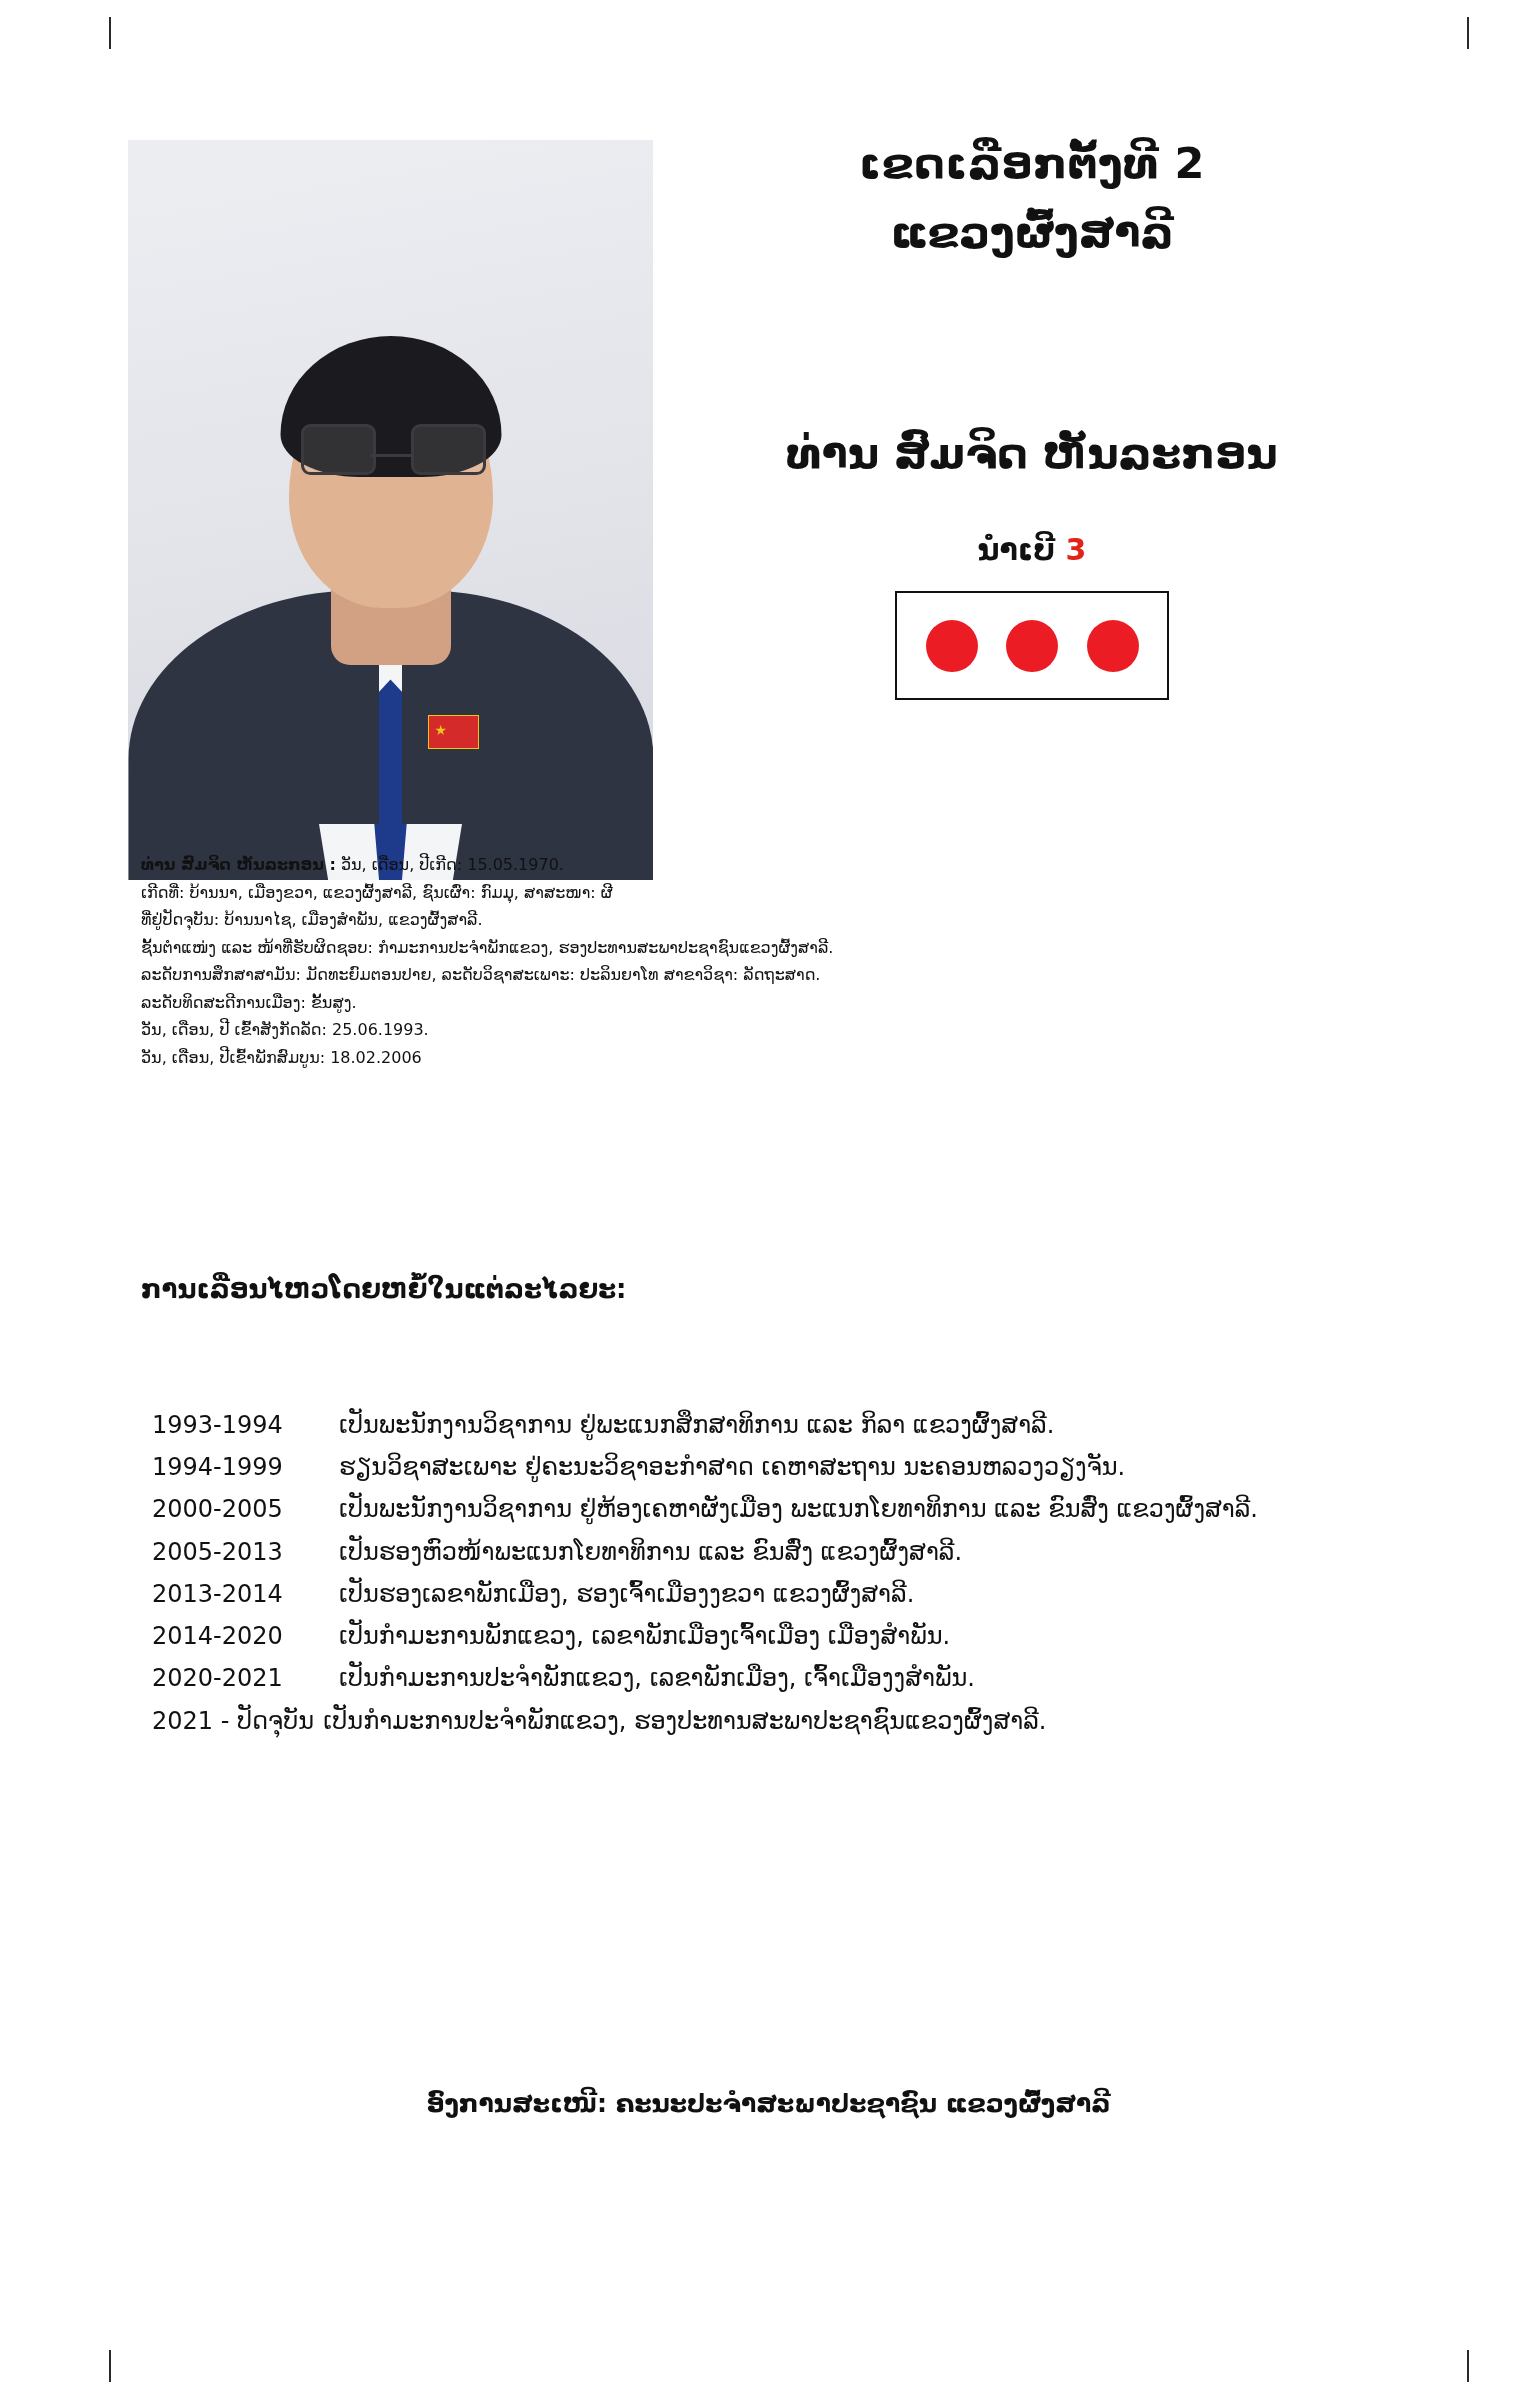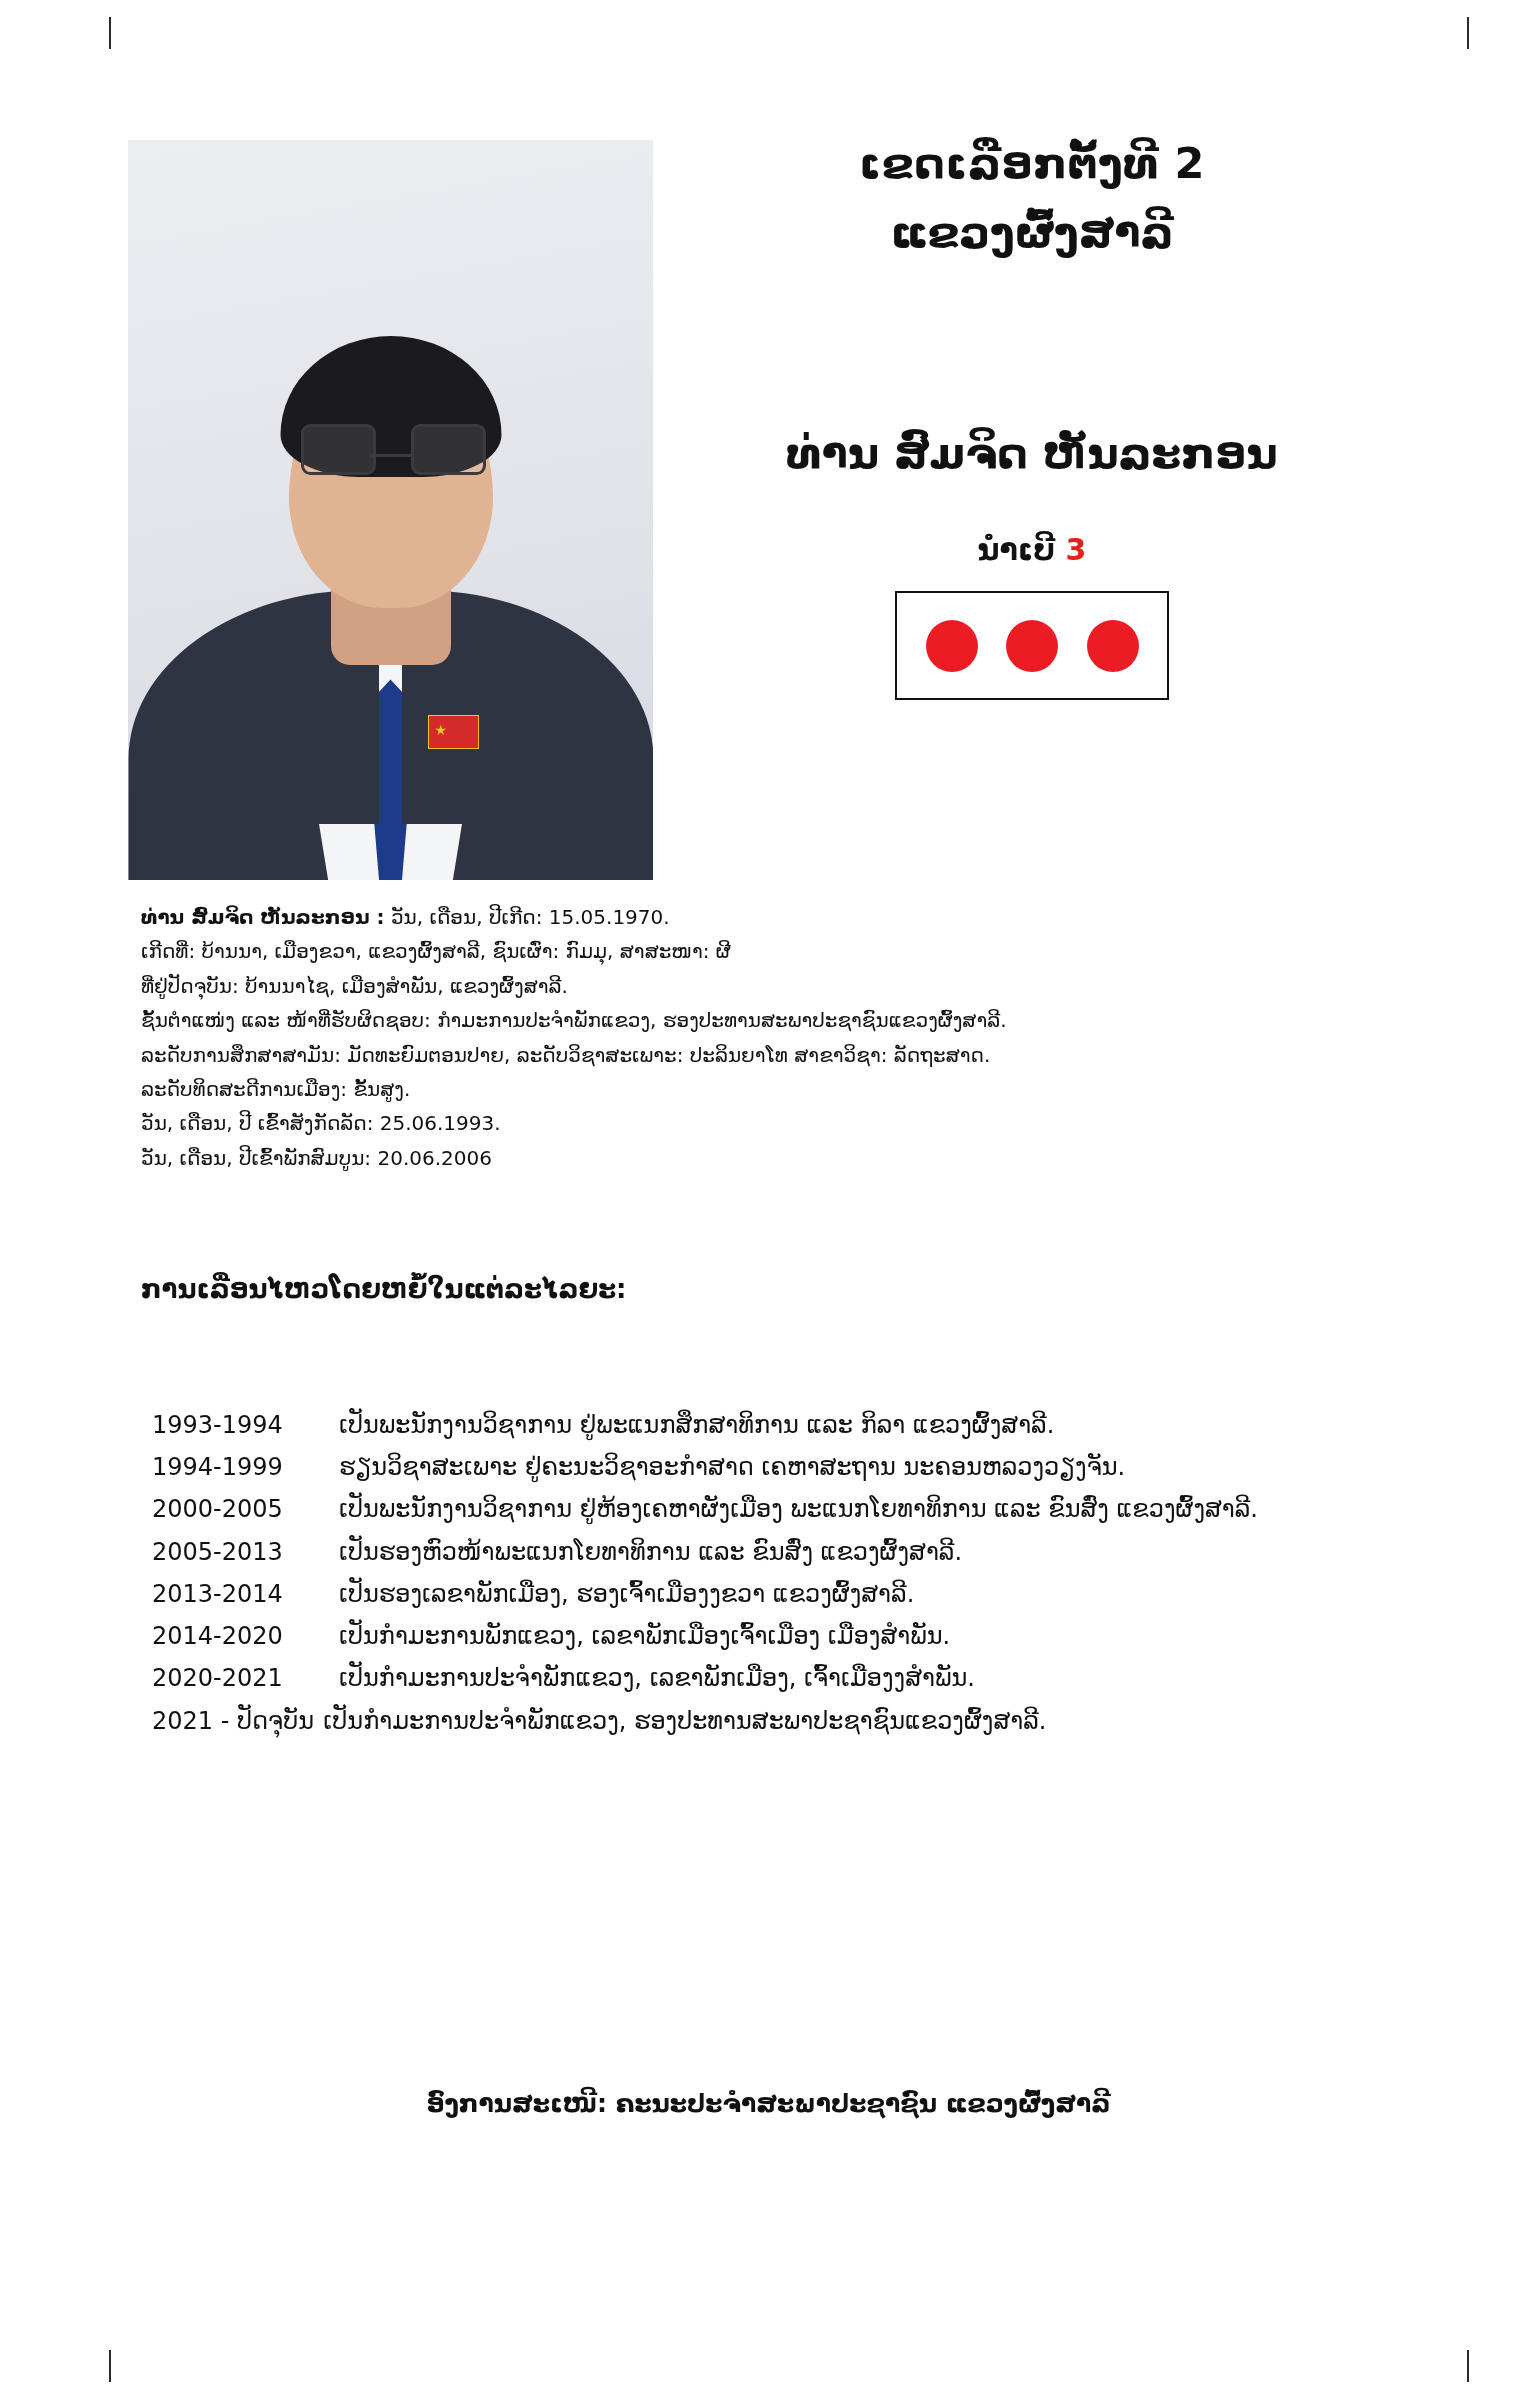--- a/index.html
+++ b/index.html
@@ -206,23 +206,23 @@
     width: 52px;
     height: 52px;
     border-radius: 50%;
     background: #ec1c24;
   }
 
   
   .bio {
     position: absolute;
     left: 141px;
-    top: 900px;
+    top: 851px;
     width: 1255px;
-    font-size: 20px;
+    font-size: 16px;
     line-height: 1.72;
   }
   .bio .row { white-space: nowrap; }
   .bio b { font-weight: 700; }
 
   
   .section-title {
     position: absolute;
     left: 141px;
     top: 1274px;
@@ -313,21 +313,21 @@
   </div>
 
   <div class="bio">
       <div class="row"><b>ທ່ານ ສົມຈິດ ຫັນລະກອນ :</b><span> ວັນ, ເດືອນ, ປີເກີດ: 15.05.1970.</span></div>
       <div class="row"><span>ເກີດທີ່: ບ້ານນາ, ເມືອງຂວາ, ແຂວງຜົ້ງສາລີ, ຊົນເຜົ່າ: ກົມມຸ, ສາສະໜາ: ຜີ</span></div>
       <div class="row"><span>ທີ່ຢູ່ປັດຈຸບັນ: ບ້ານນາໄຊ, ເມືອງສໍາພັນ, ແຂວງຜົ້ງສາລີ.</span></div>
       <div class="row"><span>ຊັ້ນຕໍາແໜ່ງ ແລະ ໜ້າທີ່ຮັບຜິດຊອບ: ກໍາມະການປະຈໍາພັກແຂວງ, ຮອງປະທານສະພາປະຊາຊົນແຂວງຜົ້ງສາລີ.</span></div>
       <div class="row"><span>ລະດັບການສຶກສາສາມັນ: ມັດທະຍົມຕອນປາຍ, ລະດັບວິຊາສະເພາະ: ປະລິນຍາໂທ ສາຂາວິຊາ: ລັດຖະສາດ.</span></div>
       <div class="row"><span>ລະດັບທິດສະດີການເມືອງ: ຂັ້ນສູງ.</span></div>
       <div class="row"><span>ວັນ, ເດືອນ, ປີ ເຂົ້າສັງກັດລັດ: 25.06.1993.</span></div>
-      <div class="row"><span>ວັນ, ເດືອນ, ປີເຂົ້າພັກສົມບູນ: 20.06.2006</span></div>
+      <div class="row"><span>ວັນ, ເດືອນ, ປີເຂົ້າພັກສົມບູນ: 18.02.2006</span></div>
     </div>
 
   <div class="section-title">ການເລື່ອນໄຫວໂດຍຫຍໍ້ໃນແຕ່ລະໄລຍະ:</div>
 
   <div class="timeline">
       <div class="tl-row">
         <div class="tl-year">1993-1994</div>
         <div class="tl-text">ເປັນພະນັກງານວິຊາການ ຢູ່ພະແນກສຶກສາທິການ ແລະ ກິລາ ແຂວງຜົ້ງສາລີ.</div>
       </div>
       <div class="tl-row">

